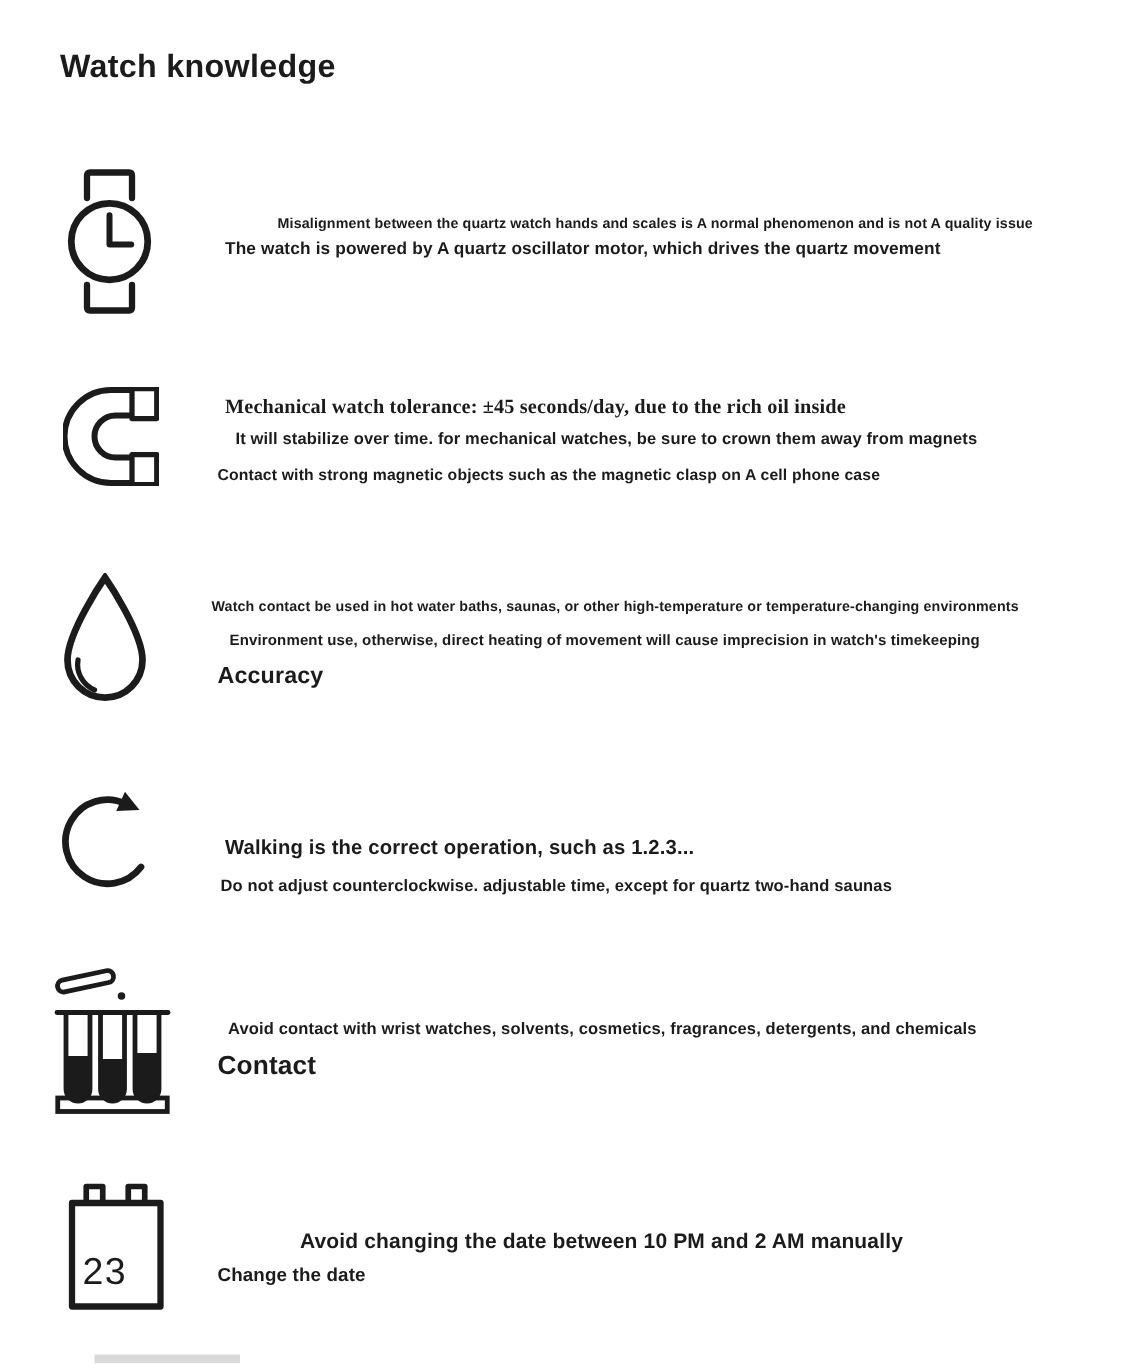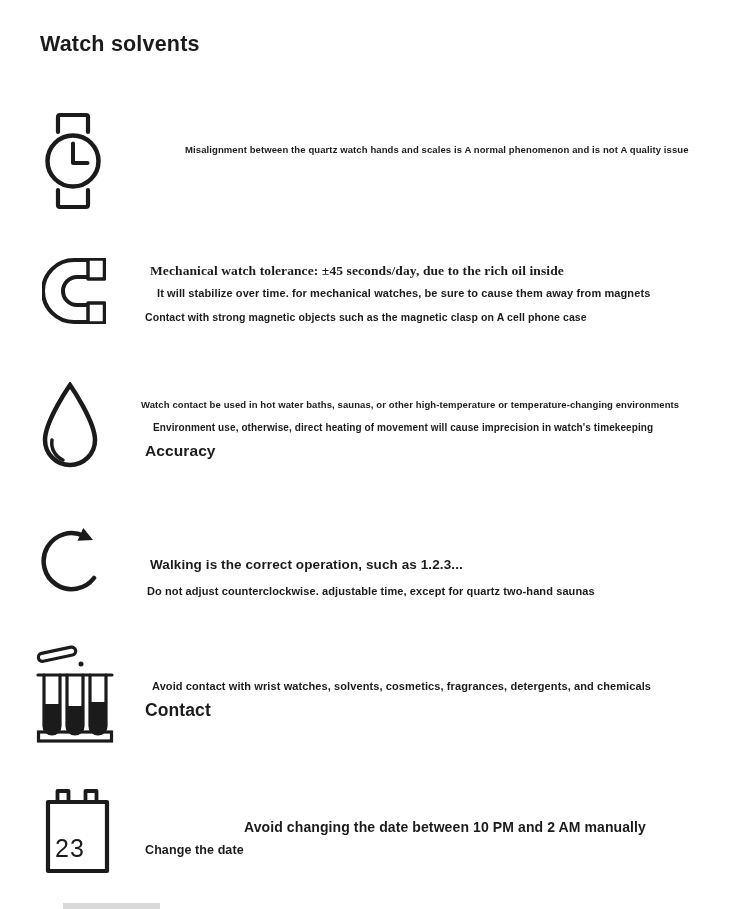--- a/index.html
+++ b/index.html
@@ -29,42 +29,43 @@
   .bottom-bar {
     position: absolute;
     background: #d9d9d9;
   }
 </style>
 </head>
 <body>
 
 <div class="page">
 
-  <div class="t title" style="left:40px; top:32px;">Watch solvents</div>
+  <div class="t title" style="left:40px; top:32px;">Watch knowledge</div>
 
   <div class="icon" style="left:42px; top:112px; width:62px; height:98px;">
     <svg viewBox="0 0 62 98" fill="none" stroke="currentColor" stroke-linejoin="round" stroke-linecap="round">
       <path d="M16 20 V5 q0 -2 2 -2 h26 q2 0 2 2 V20" stroke-width="4.2"></path>
       <circle cx="31" cy="49" r="25.5" stroke-width="4.5"></circle>
       <path d="M31 51 V31.5 M31 51 H45.5" stroke-width="4"></path>
       <path d="M16 78 V93 q0 2 2 2 h26 q2 0 2 -2 V78" stroke-width="4.2"></path>
     </svg>
   </div>
   <div class="t" style="left:167px; top:144px; font-size:9.5px; font-weight:700;padding-left:18px;">Misalignment between the quartz watch hands and scales is A normal phenomenon and is not A quality issue</div>
+  <div class="t" style="left:150px; top:160px; font-size:11.5px; font-weight:700;">The watch is powered by A quartz oscillator motor, which drives the quartz movement</div>
 
   <div class="icon" style="left:42px; top:258px; width:64px; height:66px;">
     <svg viewBox="0 0 64 66" fill="none" stroke="currentColor" stroke-linejoin="round">
       <path d="M48 2 H32 A31 31 0 0 0 32 64 H48" stroke-width="4"></path>
       <path d="M48 19 H35 A14 14 0 0 0 35 47 H48" stroke-width="4"></path>
       <rect x="46" y="1" width="16.5" height="20" stroke-width="3.5" fill="#ffffff"></rect>
       <rect x="46" y="45" width="16.5" height="20" stroke-width="3.5" fill="#ffffff"></rect>
     </svg>
   </div>
   <div class="t" style="left:150px; top:263px; font-size:13.5px; font-weight:700;font-family:Liberation Serif, serif;">Mechanical watch tolerance: ±45 seconds/day, due to the rich oil inside</div>
-  <div class="t" style="left:157px; top:287px; font-size:11px; font-weight:700;">It will stabilize over time. for mechanical watches, be sure to cause them away from magnets</div>
+  <div class="t" style="left:157px; top:287px; font-size:11px; font-weight:700;">It will stabilize over time. for mechanical watches, be sure to crown them away from magnets</div>
   <div class="t" style="left:145px; top:311px; font-size:10.5px; font-weight:600;">Contact with strong magnetic objects such as the magnetic clasp on A cell phone case</div>
 
   <div class="icon" style="left:40px; top:382px; width:60px; height:88px;">
     <svg viewBox="0 0 60 88" fill="none" stroke="currentColor" stroke-linecap="round">
       <path d="M30 3 C30 3 5 39 5 58 a25 25 0 0 0 50 0 C55 39 30 3 30 3 Z" stroke-width="4.5"></path>
       <path d="M12 58 a18.5 18.5 0 0 0 11 20" stroke-width="3.5"></path>
     </svg>
   </div>
   <div class="t" style="left:141px; top:399px; font-size:9.5px; font-weight:700;">Watch contact be used in hot water baths, saunas, or other high-temperature or temperature-changing environments</div>
   <div class="t" style="left:153px; top:422px; font-size:10px; font-weight:700;">Environment use, otherwise, direct heating of movement will cause imprecision in watch's timekeeping</div>
@@ -99,18 +100,18 @@
   <div class="t" style="left:145px; top:700px; font-size:17.5px; font-weight:700;">Contact</div>
 
   <div class="icon" style="left:42px; top:788px; width:71px; height:86px;">
     <svg viewBox="0 0 64 86" fill="none" stroke="currentColor" stroke-linejoin="round">
       <rect x="2.5" y="14" width="59" height="69" stroke-width="4.2"></rect>
       <path d="M12 14 V3 H23 V14" stroke-width="3.8"></path>
       <path d="M40 14 V3 H51 V14" stroke-width="3.8"></path>
     </svg>
     <span class="cal-day" style="left:13px; top:46px;">23</span>
   </div>
-  <div class="t" style="left:200px; top:819px; font-size:14px; font-weight:700;margin-left:44px;">Avoid changing the date between 10 PM and 2 AM manually</div>
+  <div class="t" style="left:200px; top:819px; font-size:14px; font-weight:700;">Avoid changing the date between 10 PM and 2 AM manually</div>
   <div class="t" style="left:145px; top:843px; font-size:12.5px; font-weight:700;">Change the date</div>
 
   <div class="bottom-bar" style="left:63px; top:903px; width:97px; height:6px;"></div>
 
 </div>
 
 </body></html>

